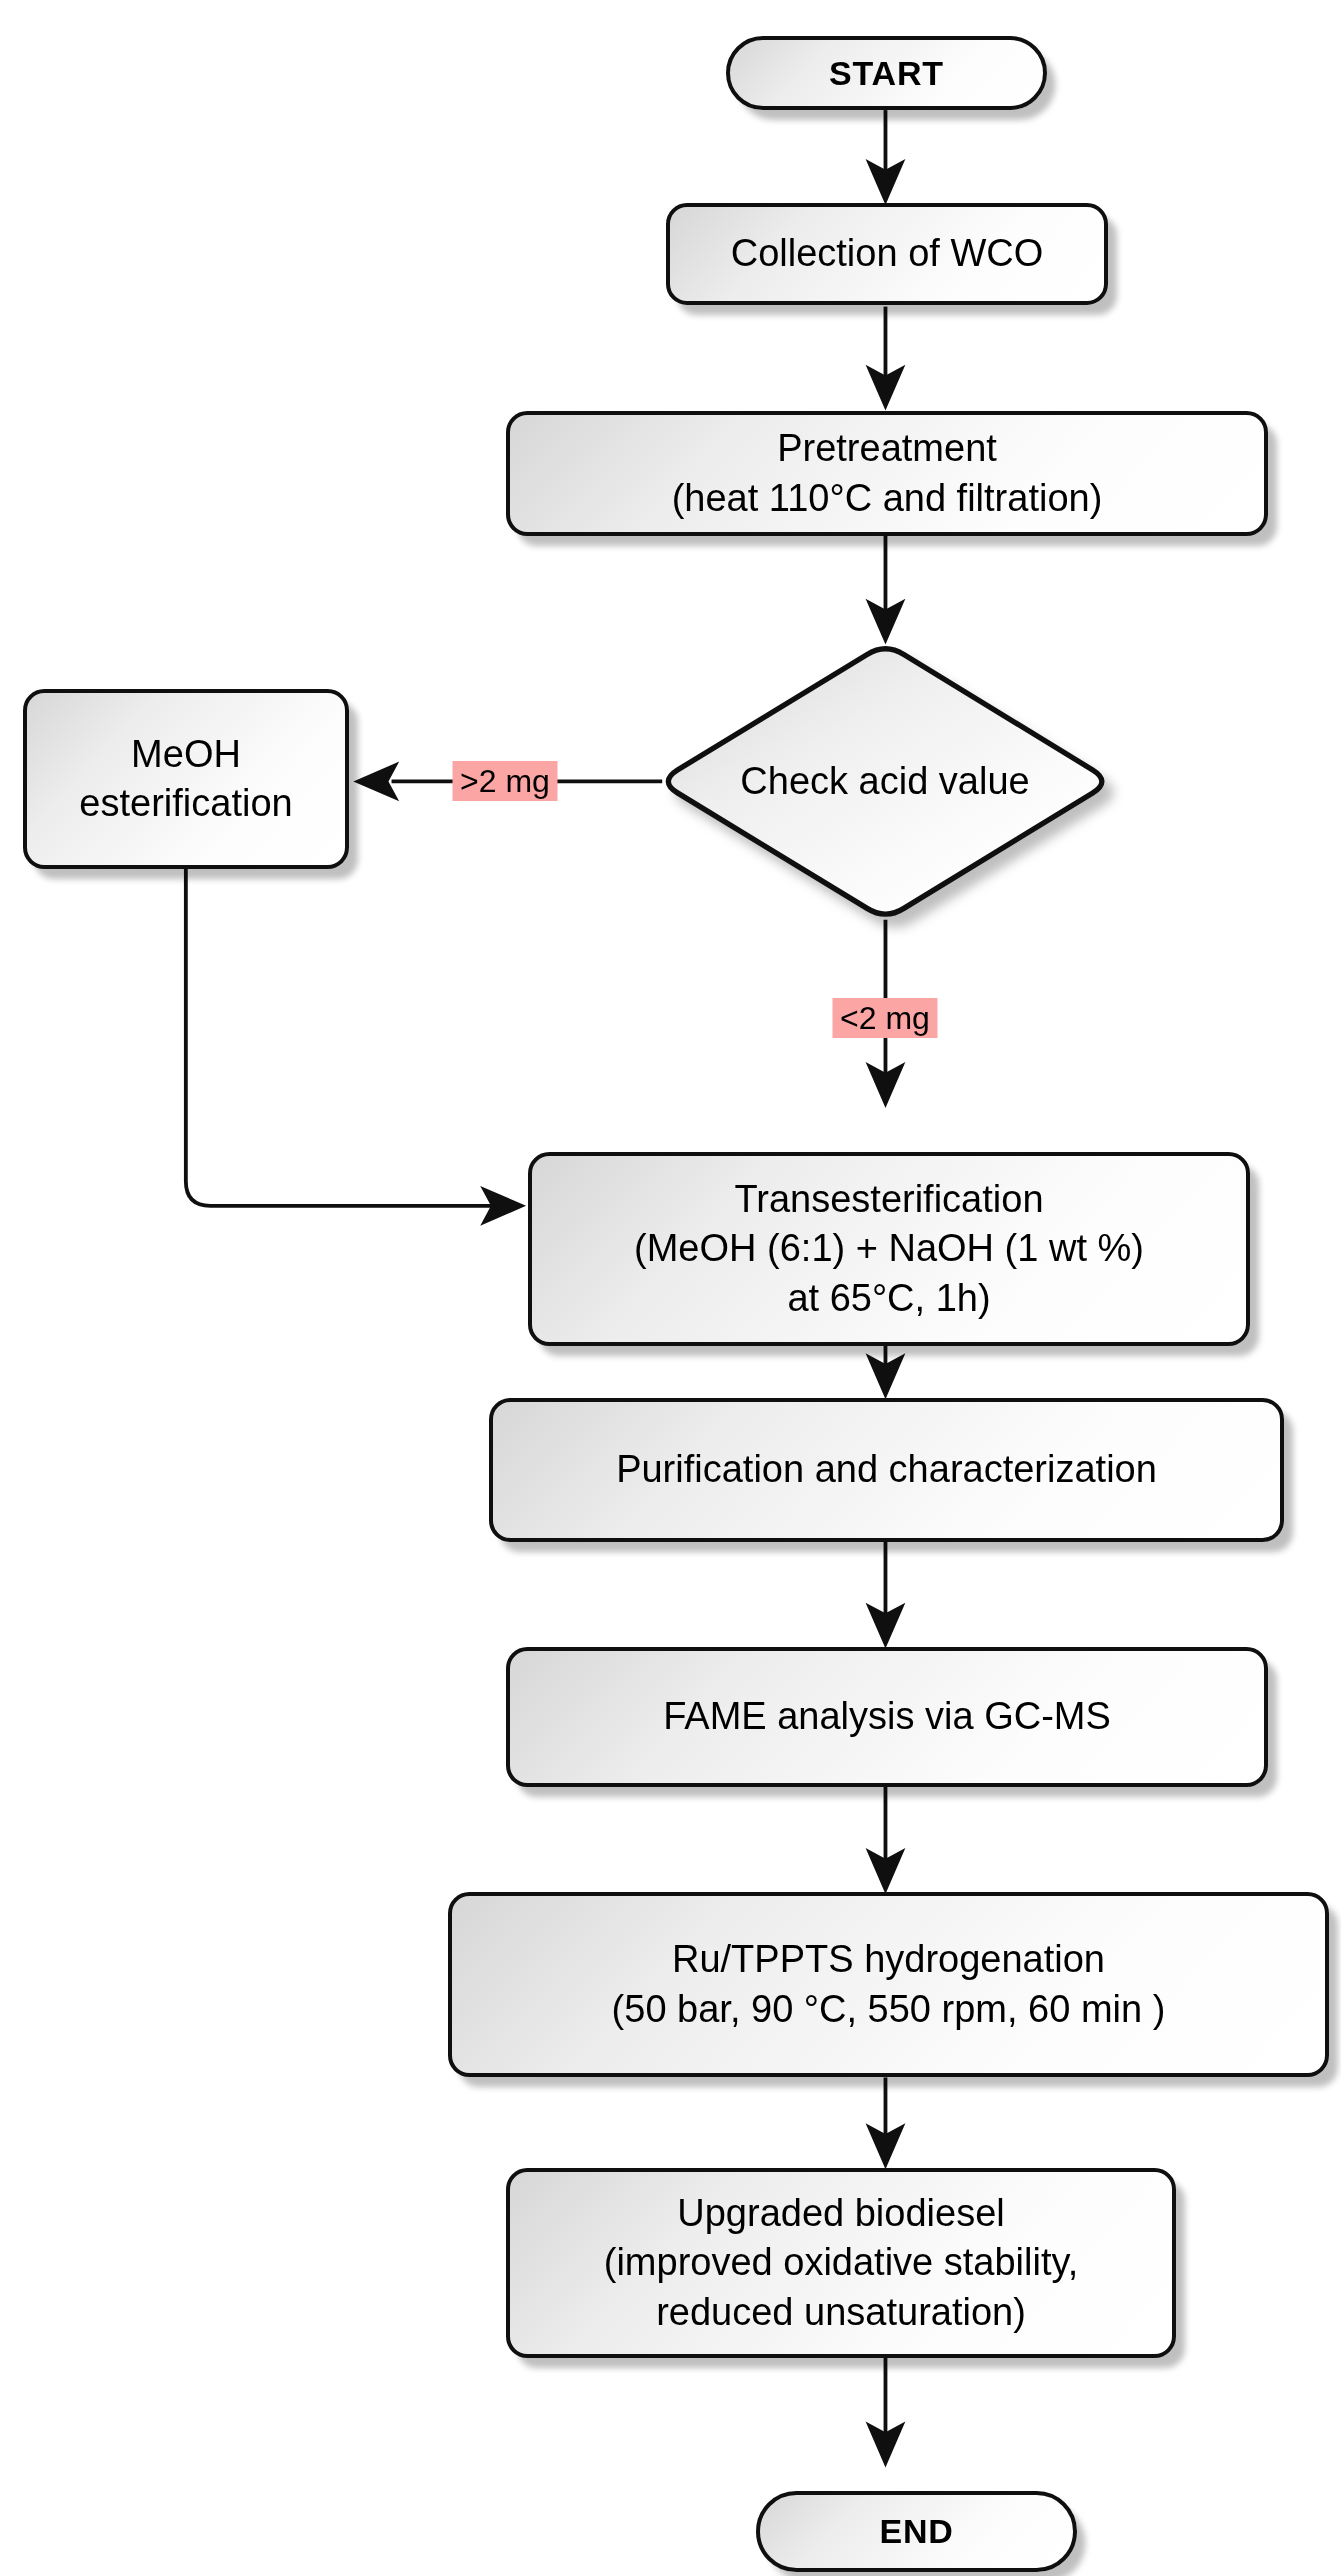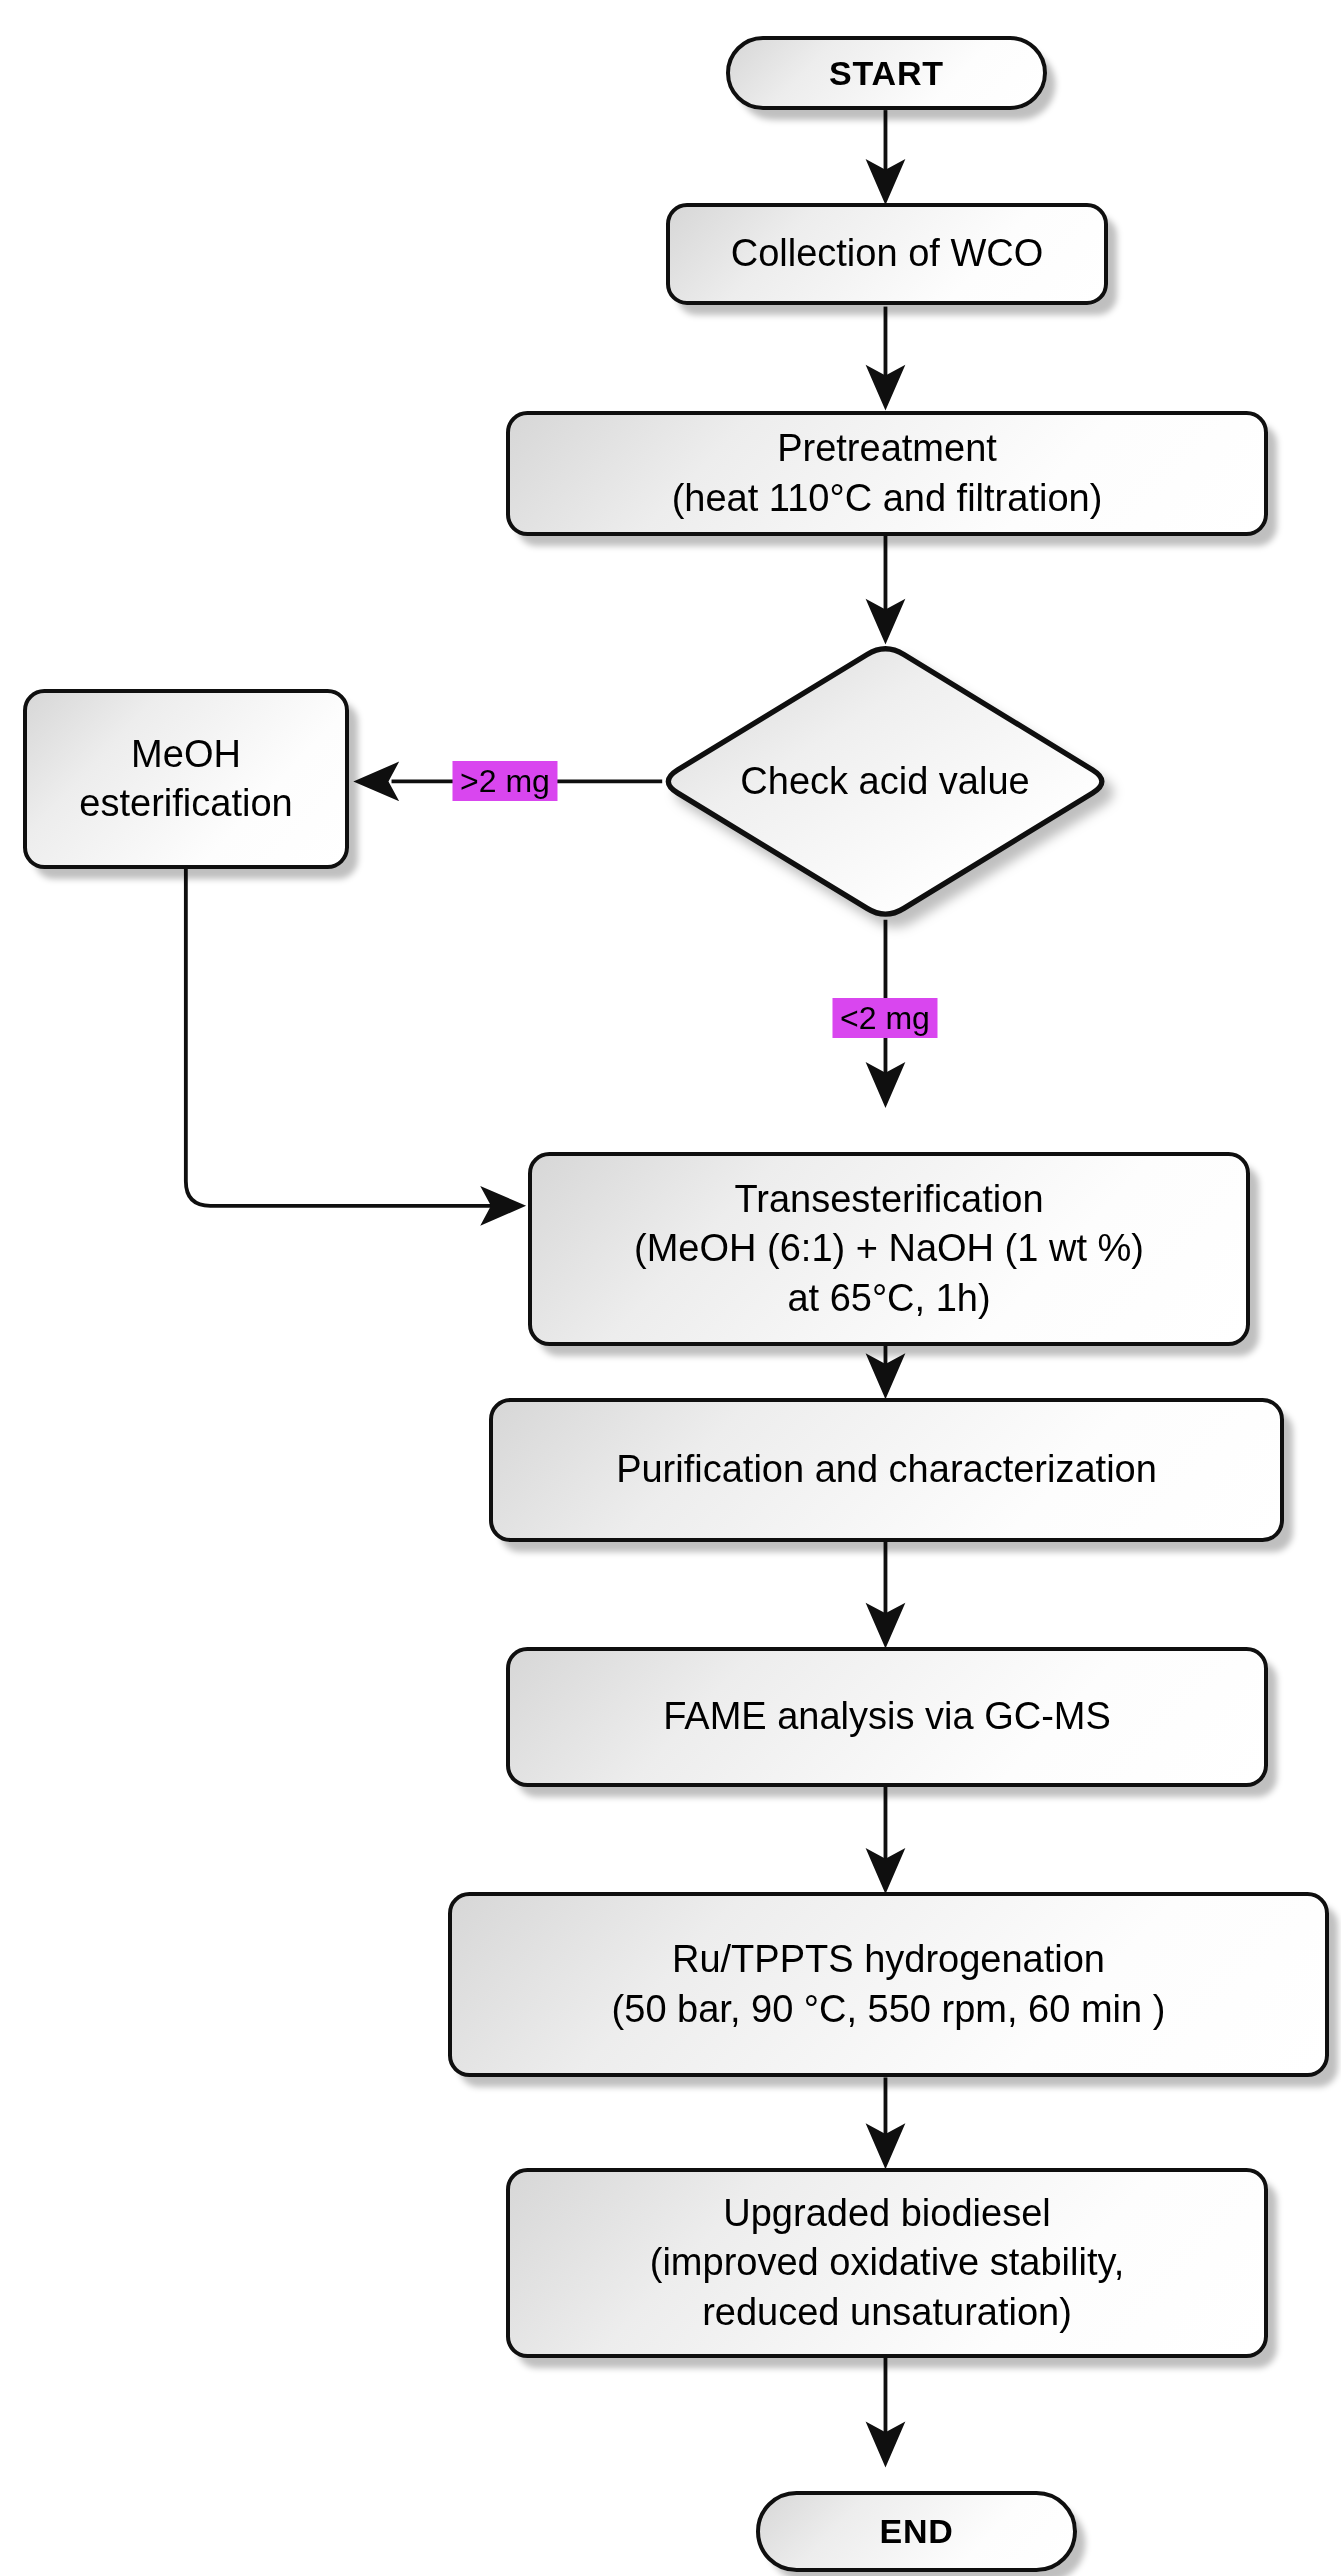--- a/index.html
+++ b/index.html
@@ -47,21 +47,21 @@
     position:absolute;
     left:885px;top:781px;
     transform:translate(-50%,-50%);
     font-size:38px;
     white-space:nowrap;
     z-index:3;
   }
   .edge-label{
     position:absolute;
     transform:translate(-50%,-50%);
-    background:#d946ef;
+    background:#fca5a5;
     font-size:32px;
     padding:1.5px 7.6px;
     white-space:nowrap;
     z-index:3;
   }
   .edge-label.gt{left:505px;top:781px;}
   .edge-label.lt{left:885px;top:1018px;}
   .wire{stroke:#0f0f0f;stroke-width:5;fill:none;}
   .head{fill:#0f0f0f;stroke:none;}
 </style>
@@ -150,21 +150,21 @@
 
   <div class="node" style="left:506px;top:1647px;width:762px;height:140px;">
     <span class="line">FAME analysis via GC-MS</span>
   </div>
 
   <div class="node" style="left:448px;top:1892px;width:881px;height:185px;">
     <span class="line">Ru/TPPTS hydrogenation</span>
     <span class="line">(50 bar, 90 °C, 550 rpm, 60 min )</span>
   </div>
 
-  <div class="node" style="left:506px;top:2168px;width:762px;height:190px;">
+  <div class="node" style="left:506px;top:2168px;width:670px;height:190px;">
     <span class="line">Upgraded biodiesel</span>
     <span class="line">(improved oxidative stability,</span>
     <span class="line">reduced unsaturation)</span>
   </div>
 
   <div class="node terminator" style="left:756px;top:2466px;width:321px;height:81px;margin-top:25px;">
     <span class="line">END</span>
   </div>
 
 </div>

